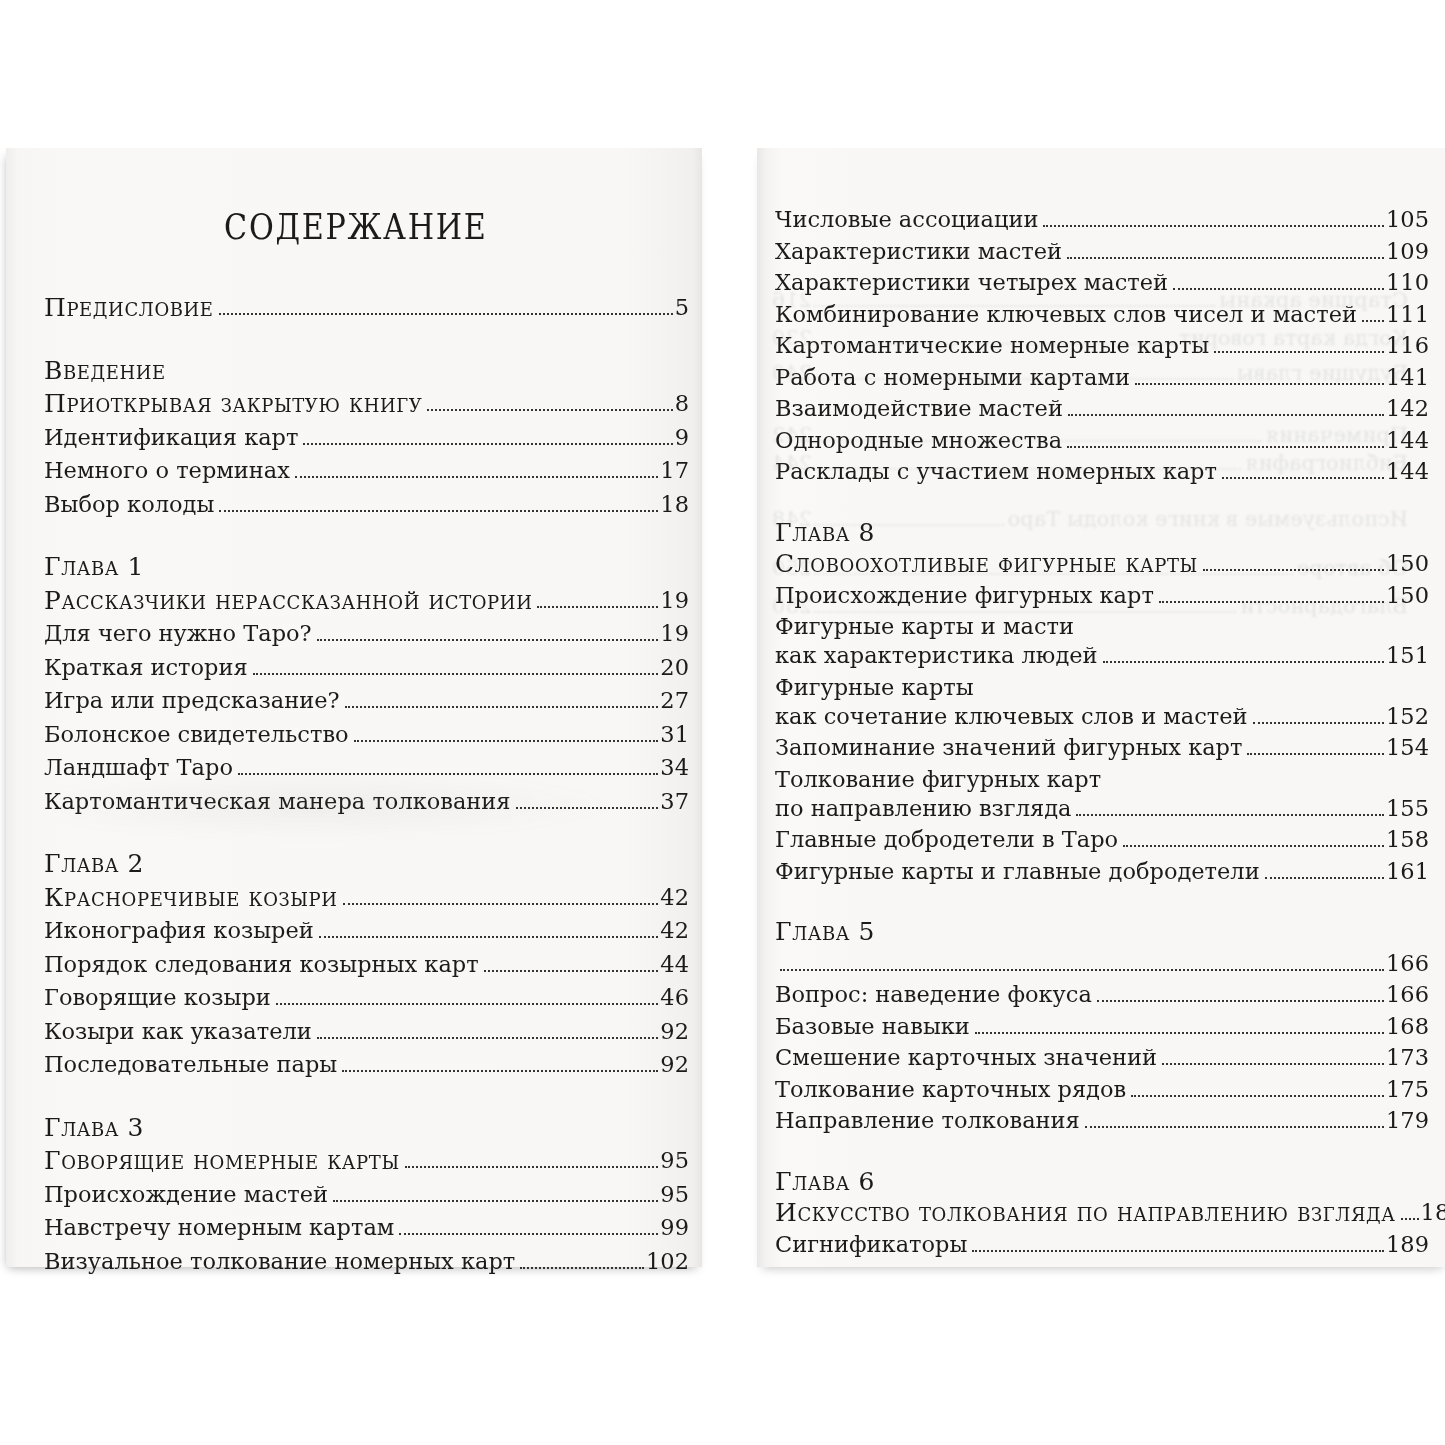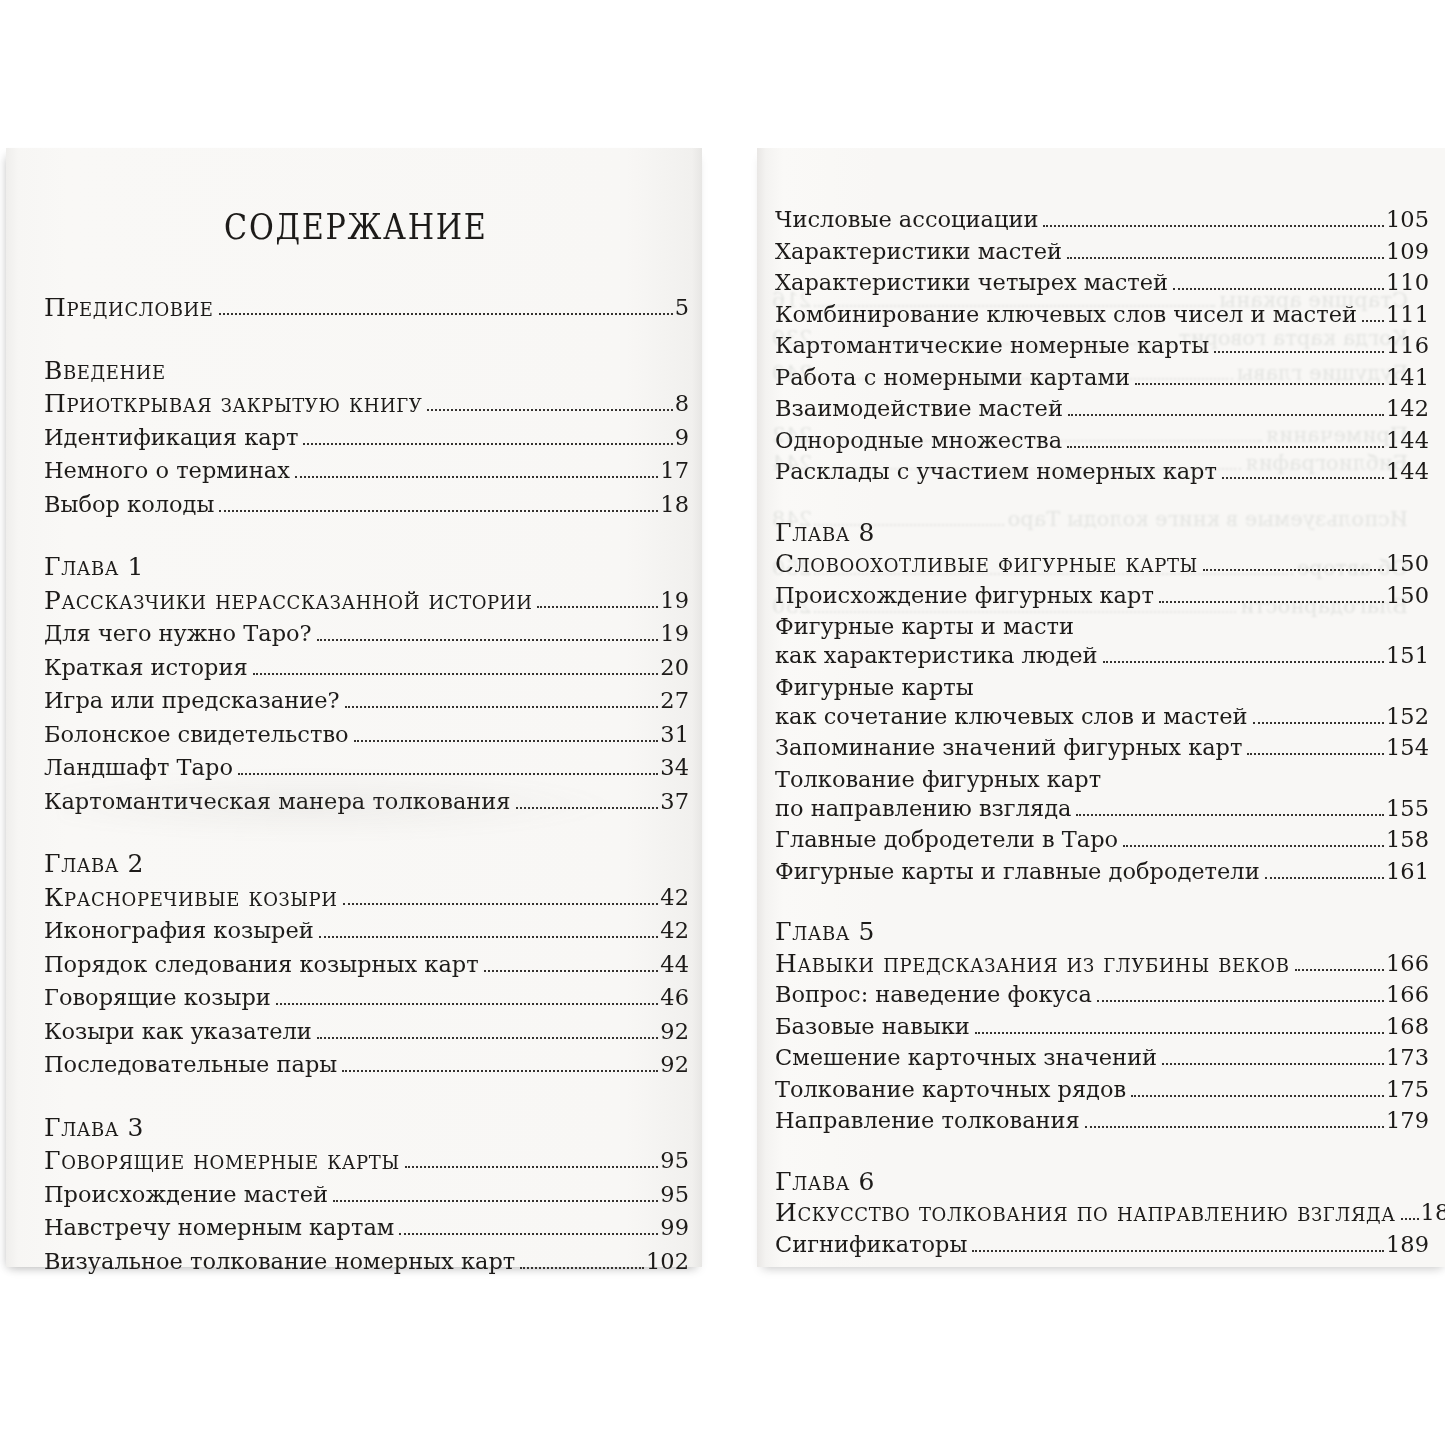--- a/index.html
+++ b/index.html
@@ -287,21 +287,20 @@
       </div>
       <div class="row indent">
         <span class="txt">Фигурные карты и главные добродетели</span>
         <span class="leader"></span>
         <span class="num">161</span>
       </div>
       <div class="row blk-label">
         <span class="txt sc">Глава 5</span>
       </div>
       <div class="row">
-        <span class="txt sc">Навыки предсказания из глубины веков</span>
         <span class="leader"></span>
         <span class="num">166</span>
       </div>
       <div class="row indent">
         <span class="txt">Вопрос: наведение фокуса</span>
         <span class="leader"></span>
         <span class="num">166</span>
       </div>
       <div class="row indent">
         <span class="txt">Базовые навыки</span>

